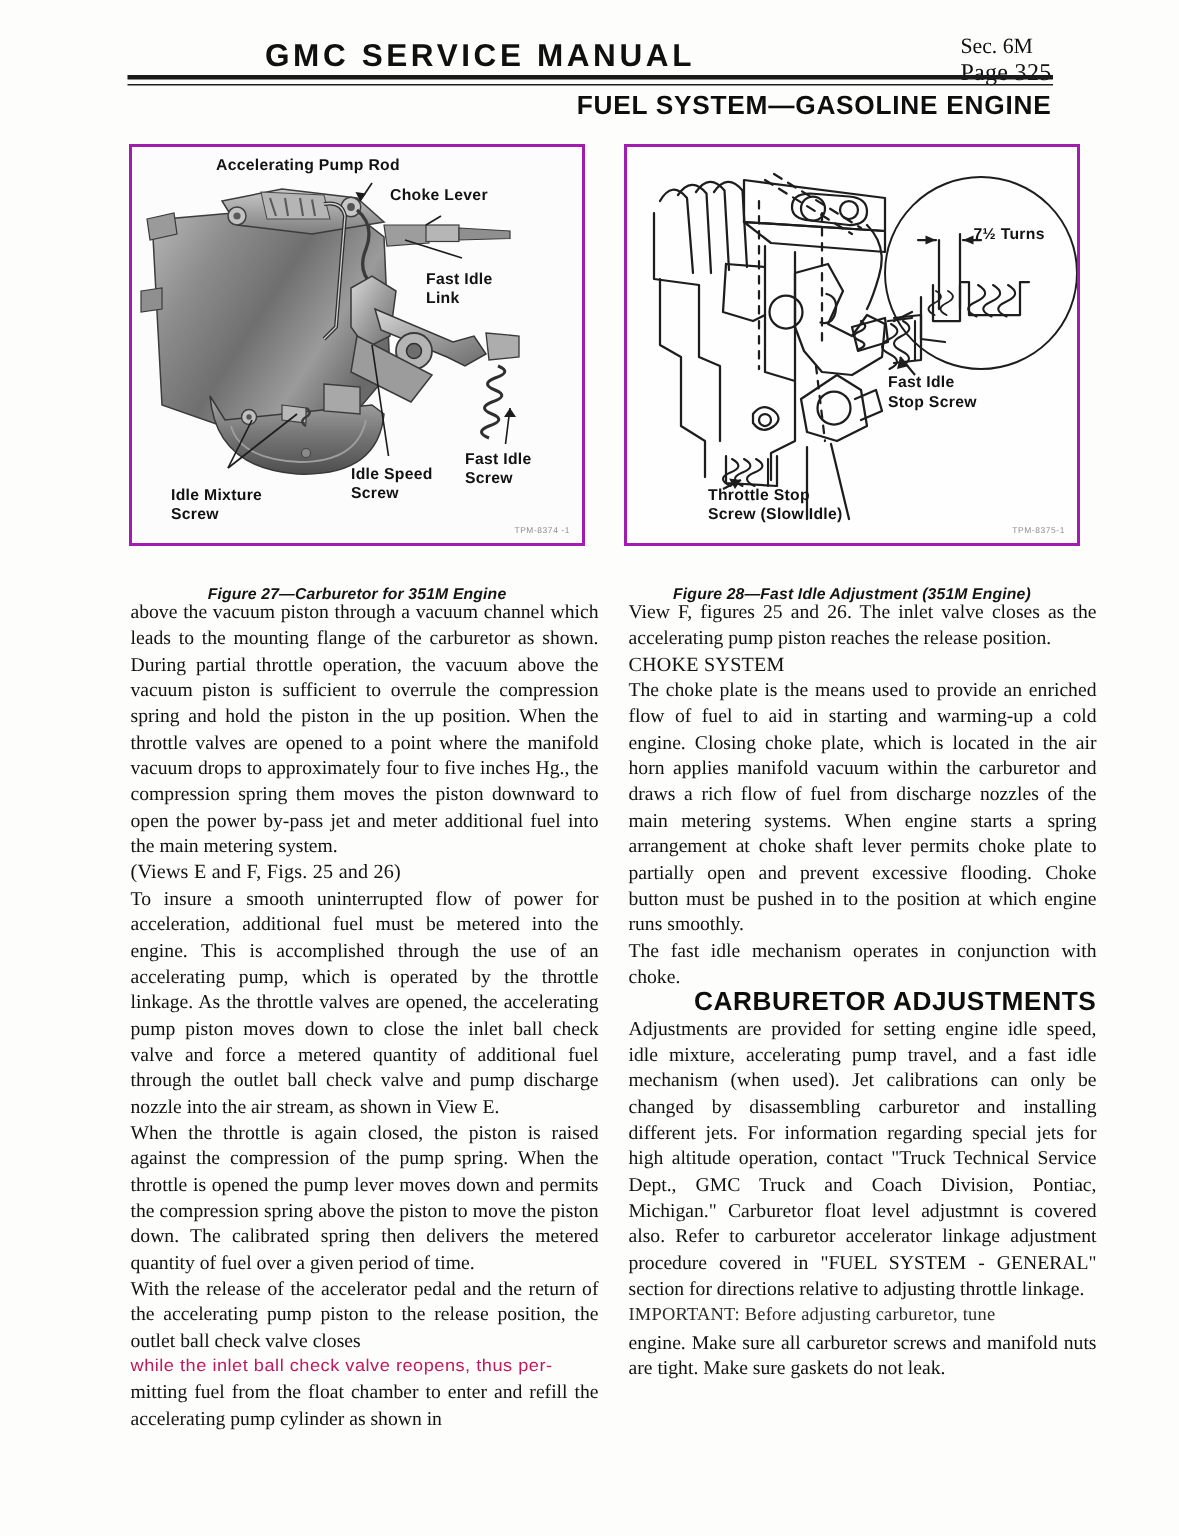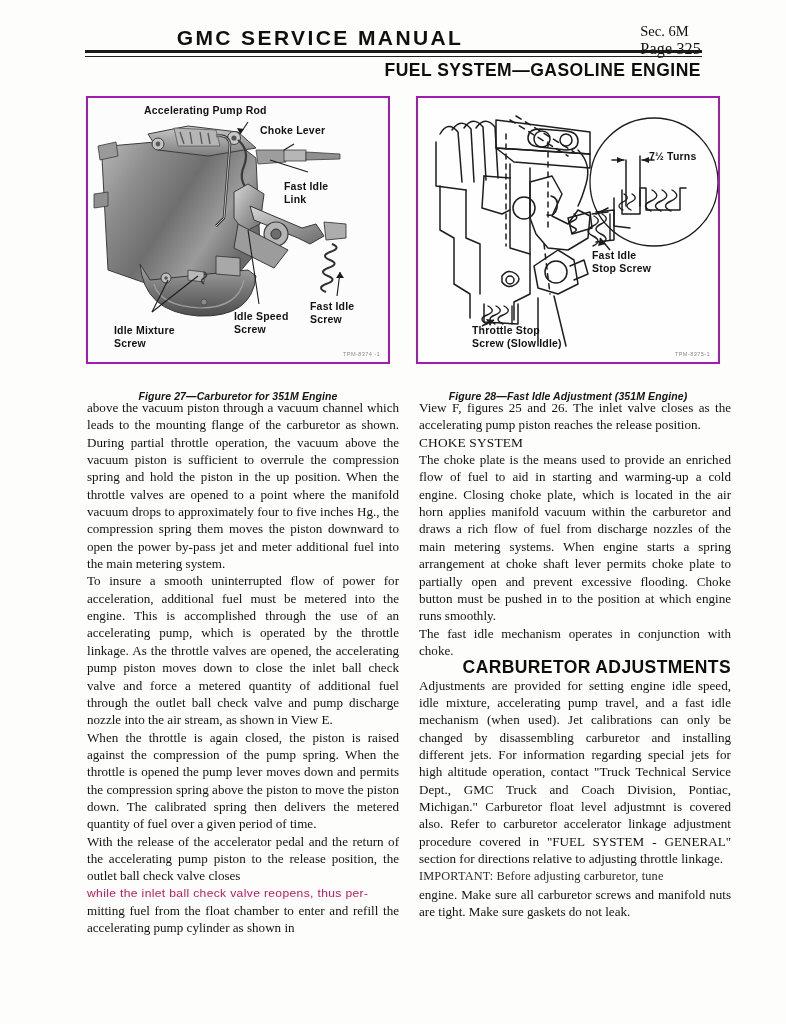--- a/index.html
+++ b/index.html
@@ -408,20 +408,21 @@
 Screw (Slow Idle)</div>
     <div class="fig-code">TPM-8375-1</div>
   </div>
 
   <div class="fig-caption left">Figure 27—Carburetor for 351M Engine</div>
   <div class="fig-caption right">Figure 28—Fast Idle Adjustment (351M Engine)</div>
 
   <div class="col left">
     <p>above the vacuum piston through a vacuum channel which leads to the mounting flange of the carburetor as shown. During partial throttle operation, the vacuum above the vacuum piston is sufficient to overrule the compression spring and hold the piston in the up position. When the throttle valves are opened to a point where the manifold vacuum drops to approximately four to five inches Hg., the compression spring them moves the piston downward to open the power by-pass jet and meter additional fuel into the main metering system.</p>
 
+    <p class="subhead">(Views E and F, Figs. 25 and 26)</p>
     <p class="para-indent">To insure a smooth uninterrupted flow of power for acceleration, additional fuel must be metered into the engine. This is accomplished through the use of an accelerating pump, which is operated by the throttle linkage. As the throttle valves are opened, the accelerating pump piston moves down to close the inlet ball check valve and force a metered quantity of additional fuel through the outlet ball check valve and pump discharge nozzle into the air stream, as shown in View E.</p>
 
     <p class="para-indent">When the throttle is again closed, the piston is raised against the compression of the pump spring. When the throttle is opened the pump lever moves down and permits the compression spring above the piston to move the piston down. The calibrated spring then delivers the metered quantity of fuel over a given period of time.</p>
 
     <p class="para-indent"><span>With the release of the accelerator pedal and the return of the accelerating pump piston to the release position, the outlet ball check valve closes</span></p>
     <span class="faint-line">while the inlet ball check valve reopens, thus per-</span>
     <p>mitting fuel from the float chamber to enter and refill the accelerating pump cylinder as shown in</p>
   </div>
 
   <div class="col right">

